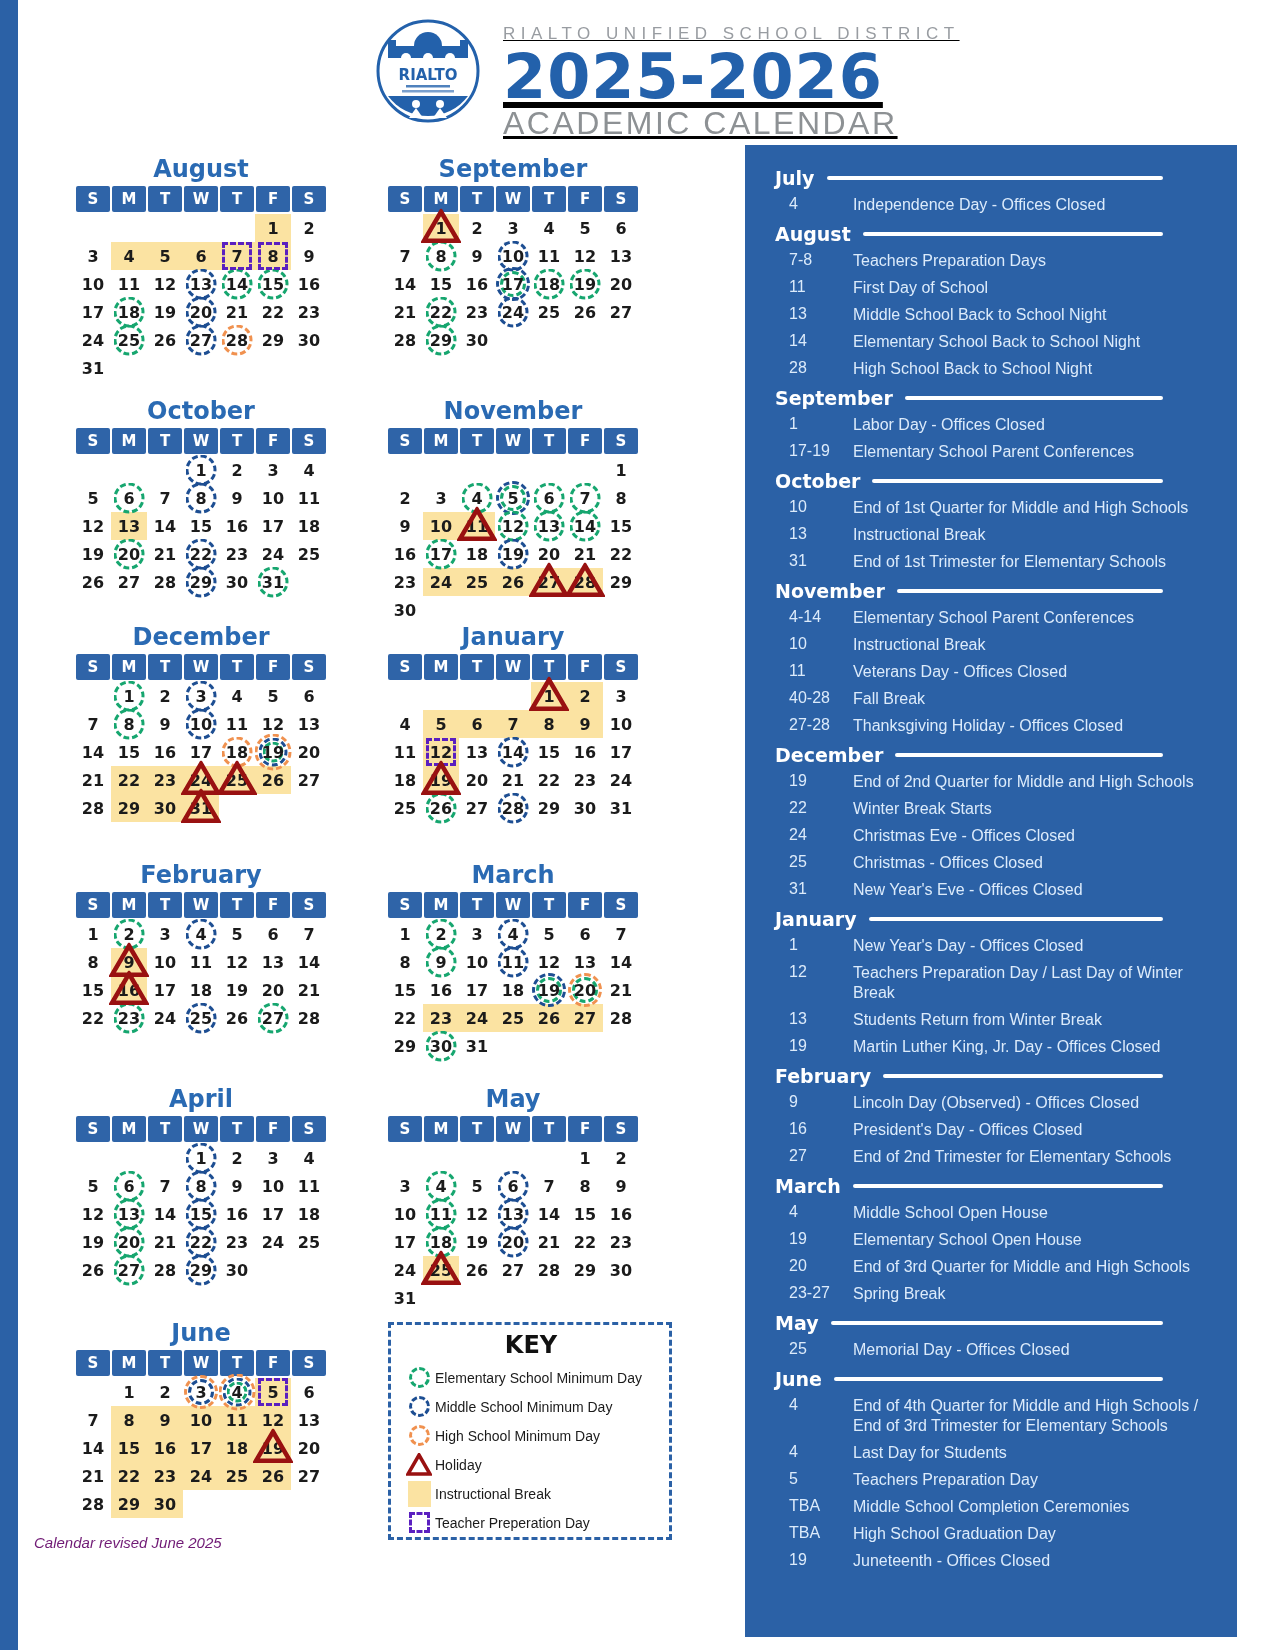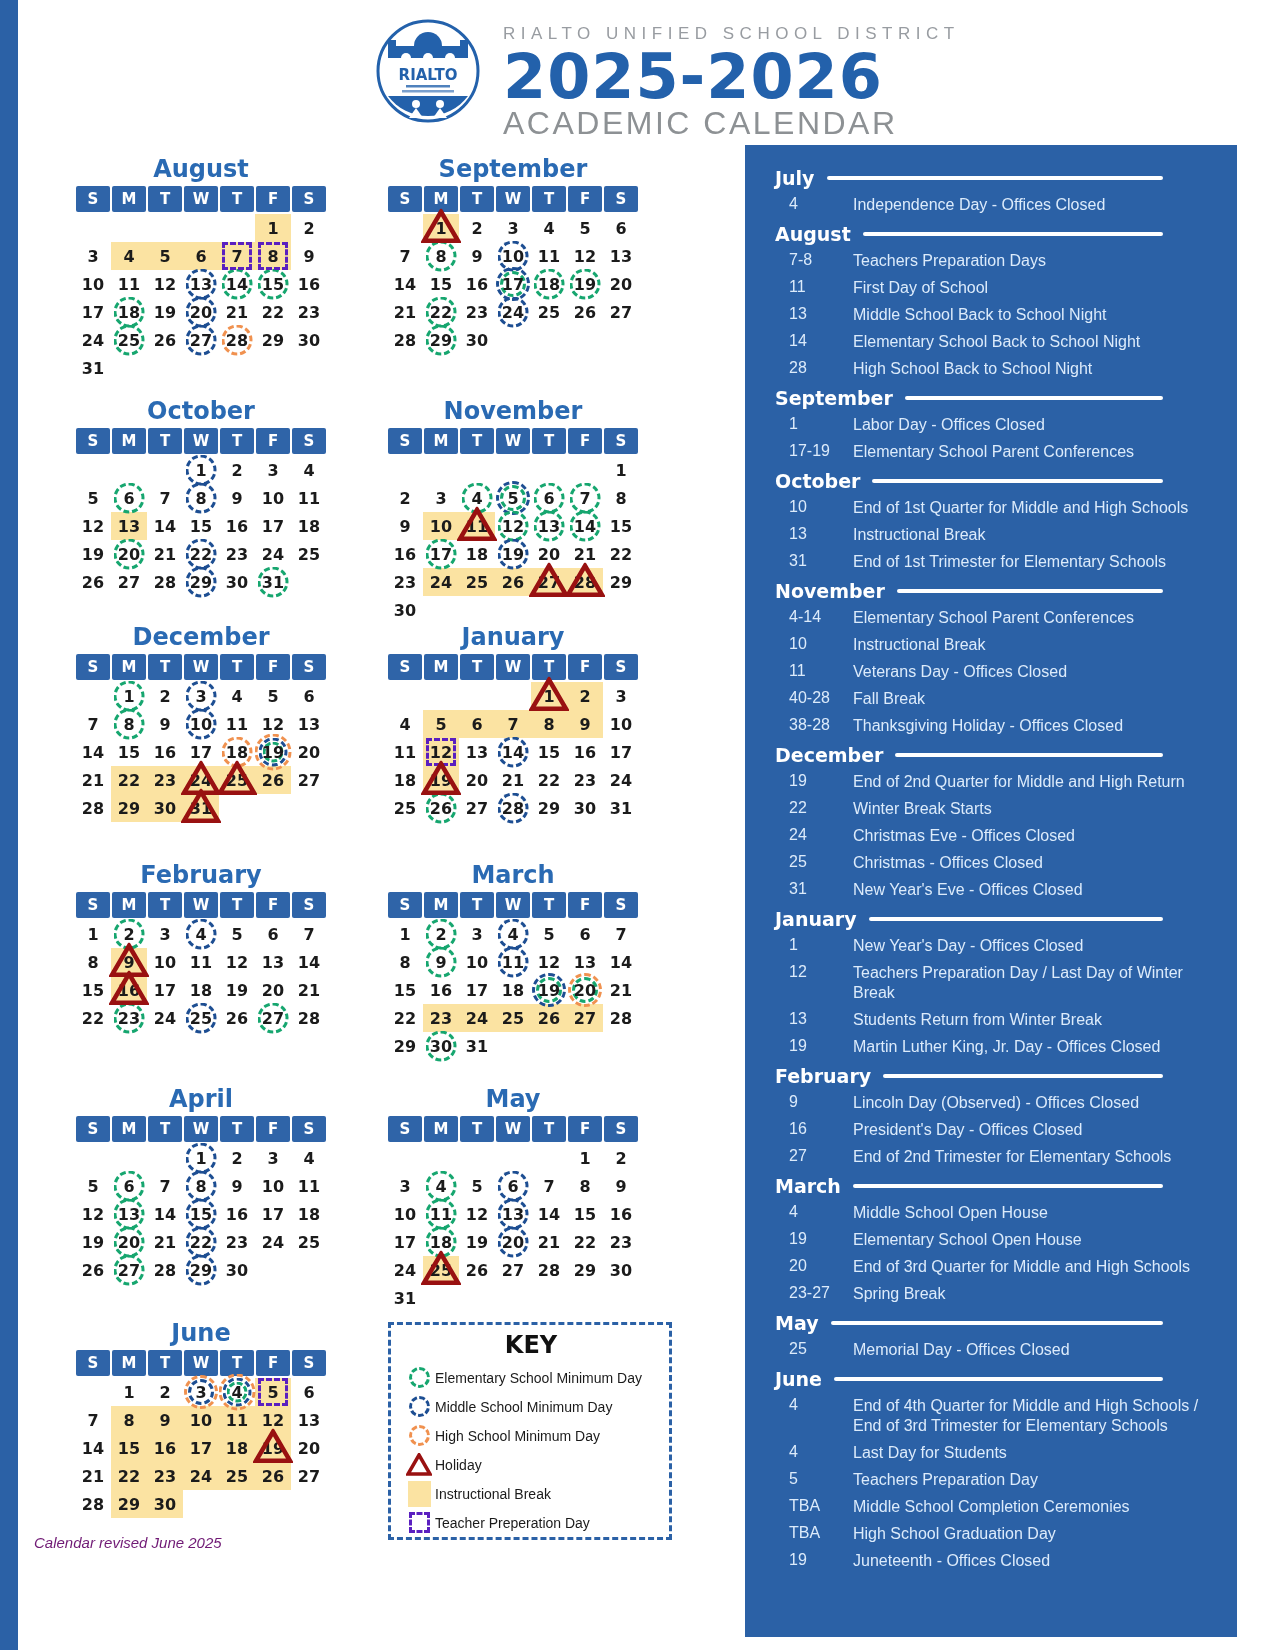--- a/index.html
+++ b/index.html
@@ -2,21 +2,21 @@
 <html><head>
 <meta charset="utf-8">
 <style>
   html,body{margin:0;padding:0;}
   body{width:1275px;height:1650px;background:#ffffff;font-family:"Liberation Sans",sans-serif;}
   .page{position:relative;width:1275px;height:1650px;overflow:hidden;background:#fff;}
   .left-strip{position:absolute;left:0;top:0;width:18px;height:1650px;background:#2b61a6;}
 
   
   .logo{position:absolute;left:376px;top:10px;width:104px;height:122px;}
-  .header-text{position:absolute;left:503px;top:24px;}
+  .header-text{position:absolute;left:503px;top:24px;text-decoration:underline;}
   .district{color:#989ca1;font-size:17px;letter-spacing:5.5px;font-weight:400;white-space:nowrap;}
   .years{color:#2361ab;font-size:62px;font-weight:800;line-height:1.05;letter-spacing:1px;font-family:"DejaVu Sans",sans-serif;}
   .subtitle{color:#8d9194;font-size:32px;letter-spacing:2.5px;white-space:nowrap;margin-top:-4px;}
 
   
   .month{position:absolute;width:252px;}
   .month-title{height:34px;text-align:center;font-family:"DejaVu Sans",sans-serif;font-weight:800;font-size:24px;color:#2a6ab3;line-height:34px;}
   .wd-row{display:flex;height:28px;}
   .wd{width:34px;height:26px;margin:0 1px;background:#2f64a8;color:#fff;font-weight:bold;font-size:15px;display:flex;align-items:center;justify-content:center;border-radius:2px;font-family:"DejaVu Sans",sans-serif;}
   .day-grid{display:grid;grid-template-columns:repeat(7,36px);grid-auto-rows:28px;}
@@ -1516,30 +1516,30 @@
       </div>
       <div class="sb-event">
         <span class="sb-date">11</span>
         <span class="sb-text">Veterans Day - Offices Closed</span>
       </div>
       <div class="sb-event">
         <span class="sb-date">40-28</span>
         <span class="sb-text">Fall Break</span>
       </div>
       <div class="sb-event">
-        <span class="sb-date">38-28</span>
+        <span class="sb-date">27-28</span>
         <span class="sb-text">Thanksgiving Holiday - Offices Closed</span>
       </div>
       <div class="sb-month">
         <span class="sb-month-name">December</span>
         <span class="sb-rule"></span>
       </div>
       <div class="sb-event">
         <span class="sb-date">19</span>
-        <span class="sb-text">End of 2nd Quarter for Middle and High Return</span>
+        <span class="sb-text">End of 2nd Quarter for Middle and High Schools</span>
       </div>
       <div class="sb-event">
         <span class="sb-date">22</span>
         <span class="sb-text">Winter Break Starts</span>
       </div>
       <div class="sb-event">
         <span class="sb-date">24</span>
         <span class="sb-text">Christmas Eve - Offices Closed</span>
       </div>
       <div class="sb-event">

